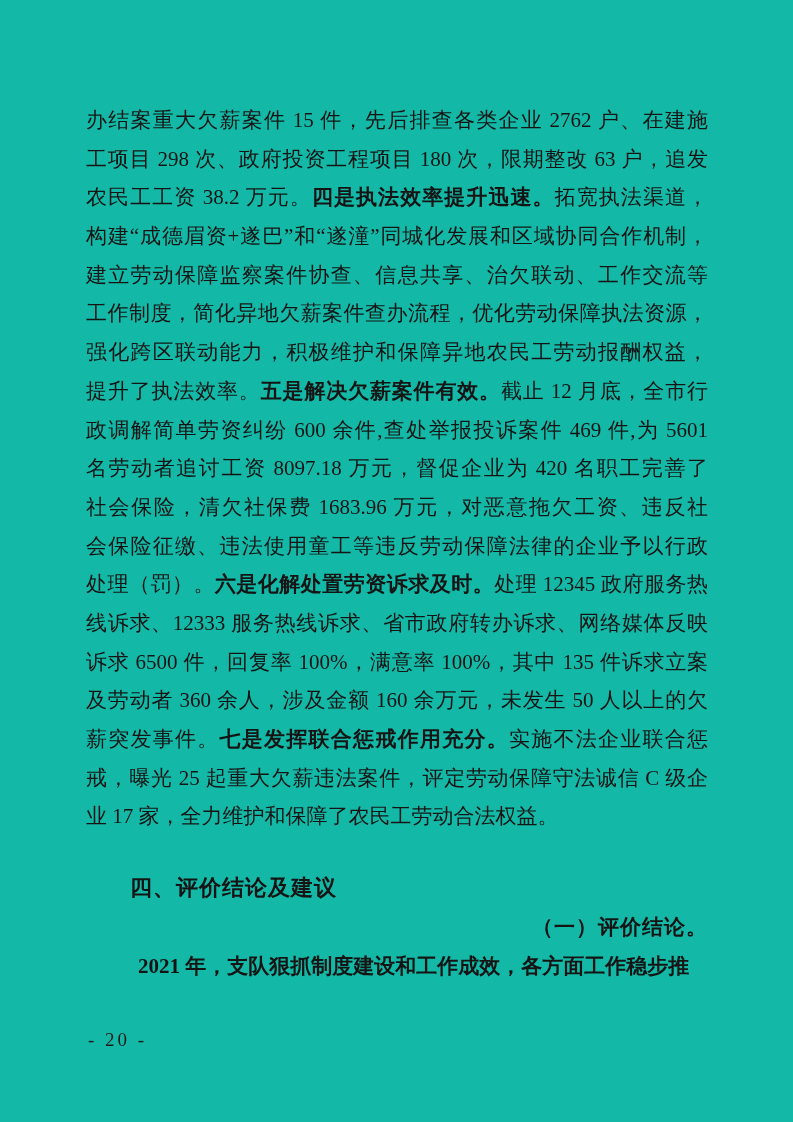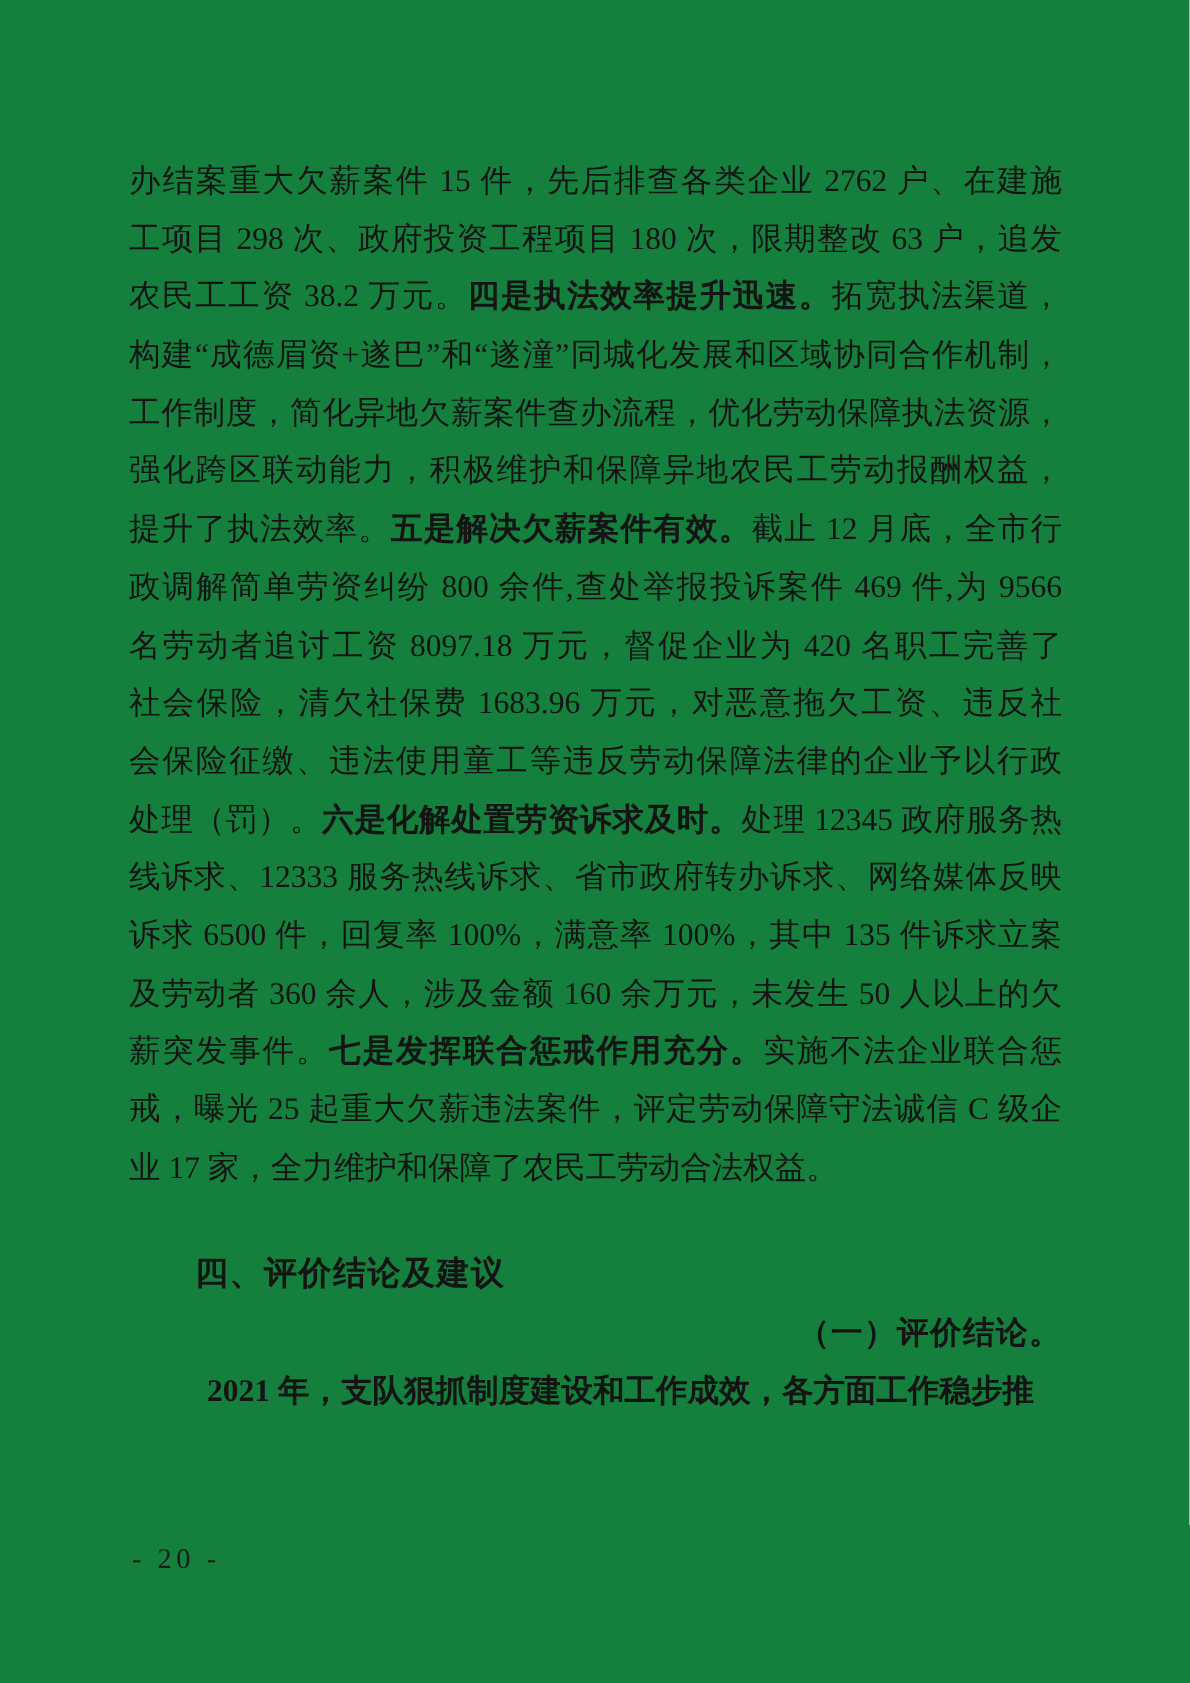--- a/index.html
+++ b/index.html
@@ -1,20 +1,20 @@
 <!DOCTYPE html>
 <html lang="zh"><head>
 <meta charset="utf-8">
 <style>
   html, body { margin: 0; padding: 0; background: #ffffff; }
   .page {
     position: relative;
     width: 793px;
     height: 1122px;
-    background: #15803d;
+    background: #14b8a6;
     color: #141414;
     font-family: "Liberation Serif", "DejaVu Serif", serif;
     overflow: hidden;
   }
   .column {
     position: absolute;
     left: 86px;
     top: 101px;
     width: 622px;
   }
@@ -75,24 +75,25 @@
 </head>
 <body>
 
 <div class="page">
   <div class="column">
 
     <div class="tline"><span>办结案重大欠薪案件 15 件，先后排查各类企业 2762 户、在建施</span></div>
     <div class="tline"><span>工项目 298 次、政府投资工程项目 180 次，限期整改 63 户，追发</span></div>
     <div class="tline"><span>农民工工资 38.2 万元。</span><span class="b">四是执法效率提升迅速。</span><span>拓宽执法渠道，</span></div>
     <div class="tline"><span>构建“成德眉资+遂巴”和“遂潼”同城化发展和区域协同合作机制，</span></div>
+    <div class="tline"><span>建立劳动保障监察案件协查、信息共享、治欠联动、工作交流等</span></div>
     <div class="tline"><span>工作制度，简化异地欠薪案件查办流程，优化劳动保障执法资源，</span></div>
     <div class="tline"><span>强化跨区联动能力，积极维护和保障异地农民工劳动报酬权益，</span></div>
     <div class="tline"><span>提升了执法效率。</span><span class="b">五是解决欠薪案件有效。</span><span>截止 12 月底，全市行</span></div>
-    <div class="tline"><span>政调解简单劳资纠纷 800 余件,查处举报投诉案件 469 件,为 9566</span></div>
+    <div class="tline"><span>政调解简单劳资纠纷 600 余件,查处举报投诉案件 469 件,为 5601</span></div>
     <div class="tline"><span>名劳动者追讨工资 8097.18 万元，督促企业为 420 名职工完善了</span></div>
     <div class="tline"><span>社会保险，清欠社保费 1683.96 万元，对恶意拖欠工资、违反社</span></div>
     <div class="tline"><span>会保险征缴、违法使用童工等违反劳动保障法律的企业予以行政</span></div>
     <div class="tline"><span>处理（罚）。</span><span class="b">六是化解处置劳资诉求及时。</span><span>处理 12345 政府服务热</span></div>
     <div class="tline"><span>线诉求、12333 服务热线诉求、省市政府转办诉求、网络媒体反映</span></div>
     <div class="tline"><span>诉求 6500 件，回复率 100%，满意率 100%，其中 135 件诉求立案</span></div>
     <div class="tline"><span>及劳动者 360 余人，涉及金额 160 余万元，未发生 50 人以上的欠</span></div>
     <div class="tline"><span>薪突发事件。</span><span class="b">七是发挥联合惩戒作用充分。</span><span>实施不法企业联合惩</span></div>
     <div class="tline"><span>戒，曝光 25 起重大欠薪违法案件，评定劳动保障守法诚信 C 级企</span></div>
     <div class="tline last"><span>业 17 家，全力维护和保障了农民工劳动合法权益。</span></div>

